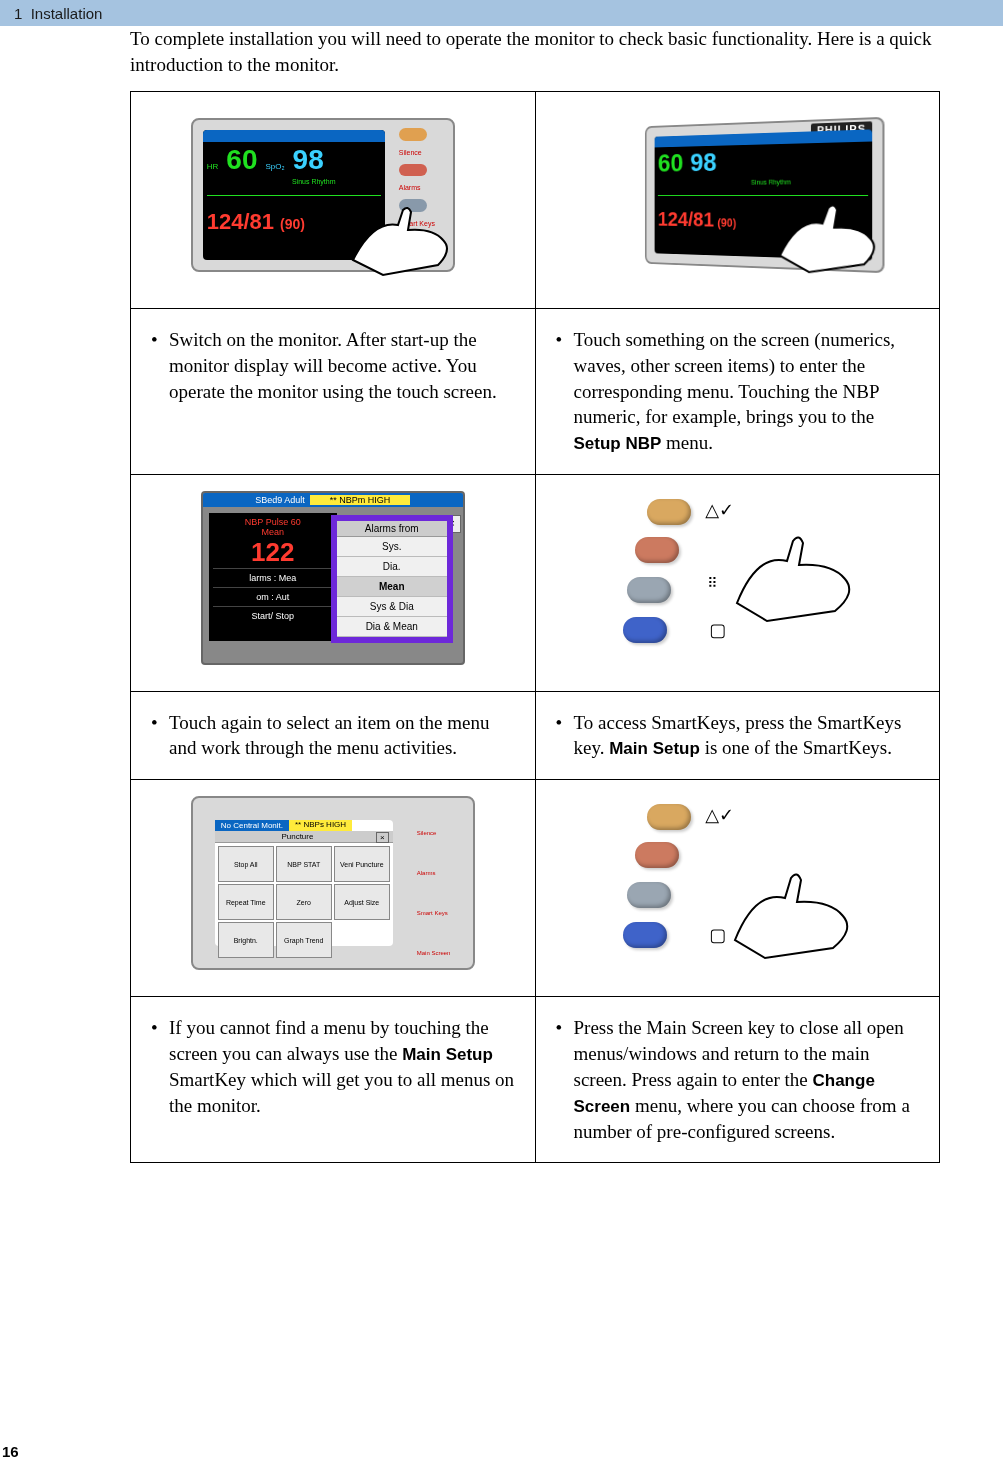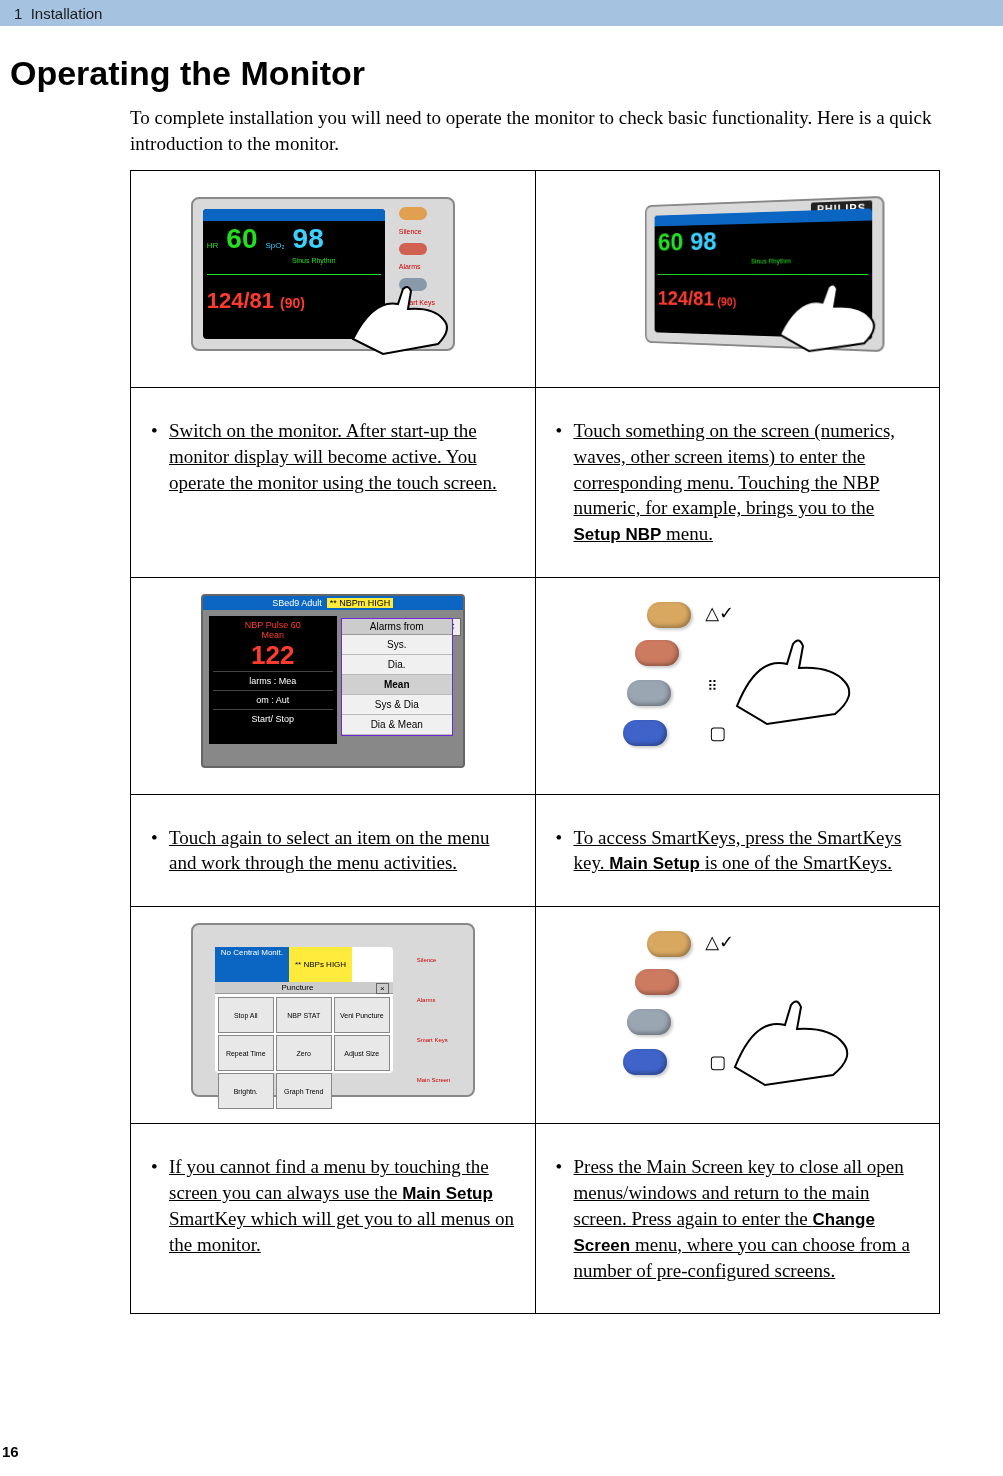--- a/index.html
+++ b/index.html
@@ -142,30 +142,30 @@
     position:absolute; width:120px; height:90px; right:-10px; bottom:-10px;
   }
   .hand svg { width:100%; height:100%; }
 
   
   .menu-shot {
     width: 260px; height: 170px; background:#888; border:2px solid #666;
     position:relative; font-family:Arial; border-radius:4px; overflow:hidden;
   }
   .menu-shot .bar { background:#0a66c2; color:#fff; font-size:9px; padding:2px 4px;}
-  .menu-shot .bar .yel{ background:#ffeb3b; color:#000; padding:0 3px;}
+  .menu-shot .bar .yel{ background:#ffeb3b; color:#000; padding:0 20px;}
   .menu-shot .left {
     position:absolute; left:6px; top:20px; width:120px; height:120px;
     background:#000; color:#fff; font-size:9px; padding:4px;
   }
   .menu-shot .left .rbig{ color:#ff3b30; font-size:26px; font-weight:bold;}
   .menu-shot .left .row{ border-top:1px solid #444; padding:4px 0;}
   .menu-shot .menu {
     position:absolute; right:10px; top:22px; width:110px;
-    background:#e0e0e0; border:1px solid #6d28d9; font-size:10px;
+    background:#e0e0e0; border:6px solid #6d28d9; font-size:10px;
   }
   .menu-shot .menu .m-title{ background:#ccc; padding:2px 4px; border-bottom:1px solid #999;}
   .menu-shot .menu .m-item{ padding:4px; border-bottom:1px solid #bbb; background:#f0f0f0;}
   .menu-shot .menu .m-item.sel{ background:#d0d0d0; font-weight:bold;}
   .menu-shot .xbtn{ position:absolute; right:2px; top:22px; width:16px; height:16px;
     background:#eee; border:1px solid #666; font-size:11px; text-align:center; line-height:14px;}
 
   
   .keys {
     width:240px; height:170px; position:relative;
@@ -182,36 +182,35 @@
   .keys .hand2{ position:absolute; right:-10px; top:20px; width:150px; height:120px;}
 
   
   .skshot{
     width:280px; height:170px; background:#d9d9d9; border:2px solid #888; border-radius:8px;
     position:relative; display:flex; font-family:Arial;
   }
   .skshot .scr{ flex:1; margin:22px; background:#fff; border-radius:4px; position:relative; font-size:8px;}
   .skshot .scr .tb{ display:flex;}
   .skshot .scr .tb .a{ background:#0a66c2; color:#fff; padding:1px 6px;}
-  .skshot .scr .tb .b{ background:#ffeb3b; padding:13px 6px;text-align:center;}
+  .skshot .scr .tb .b{ background:#ffeb3b; padding:0 6px;text-align:center;}
   .skshot .scr .title{ background:#ccc; padding:1px 4px; border-bottom:1px solid #999;}
   .skshot .scr .gridk{ display:grid; grid-template-columns:repeat(3,1fr); gap:2px; padding:3px;}
   .skshot .scr .gk{ border:1px solid #888; background:#e8e8e8; height:34px; font-size:7px;
     display:flex; flex-direction:column; align-items:center; justify-content:center; text-align:center;}
   .skshot .side2{ width:54px; padding:8px 2px; display:flex; flex-direction:column; gap:10px; align-items:flex-start;}
   .skshot .side2 .btn{ width:26px; height:14px; border-radius:7px;}
   .skshot .side2 .lab{ font-size:6px; color:#c00;}
 
   ul.cell-text {
     list-style: none;
     padding: 0 4px 0 6px;
-    margin: 22px 0;
+    margin: 10px 0;
     font-size: 19px;
     line-height: 1.35;
-    text-decoration: underline;
   }
   ul.cell-text li {
     position: relative;
     padding-left: 22px;
   }
   ul.cell-text li::before {
     content: "•";
     position: absolute;
     left: 4px;
     top: 0;
@@ -236,21 +235,20 @@
 
 <div class="page">
 
   <div class="header-bar">
     <span>
       <span>1</span>&nbsp;
       <span>Installation</span>
     </span>
   </div>
 
-  <h1 class="section-title">Operating the Monitor</h1>
 
   <p class="intro">To complete installation you will need to operate the monitor to check basic functionality. Here is a quick introduction to the monitor.</p>
 
   <table class="grid">
 
     <tbody>
         <tr>
       <td class="img-cell">
         <div class="placeholder">
           <div class="monitor" style="margin-left:-20px;">

